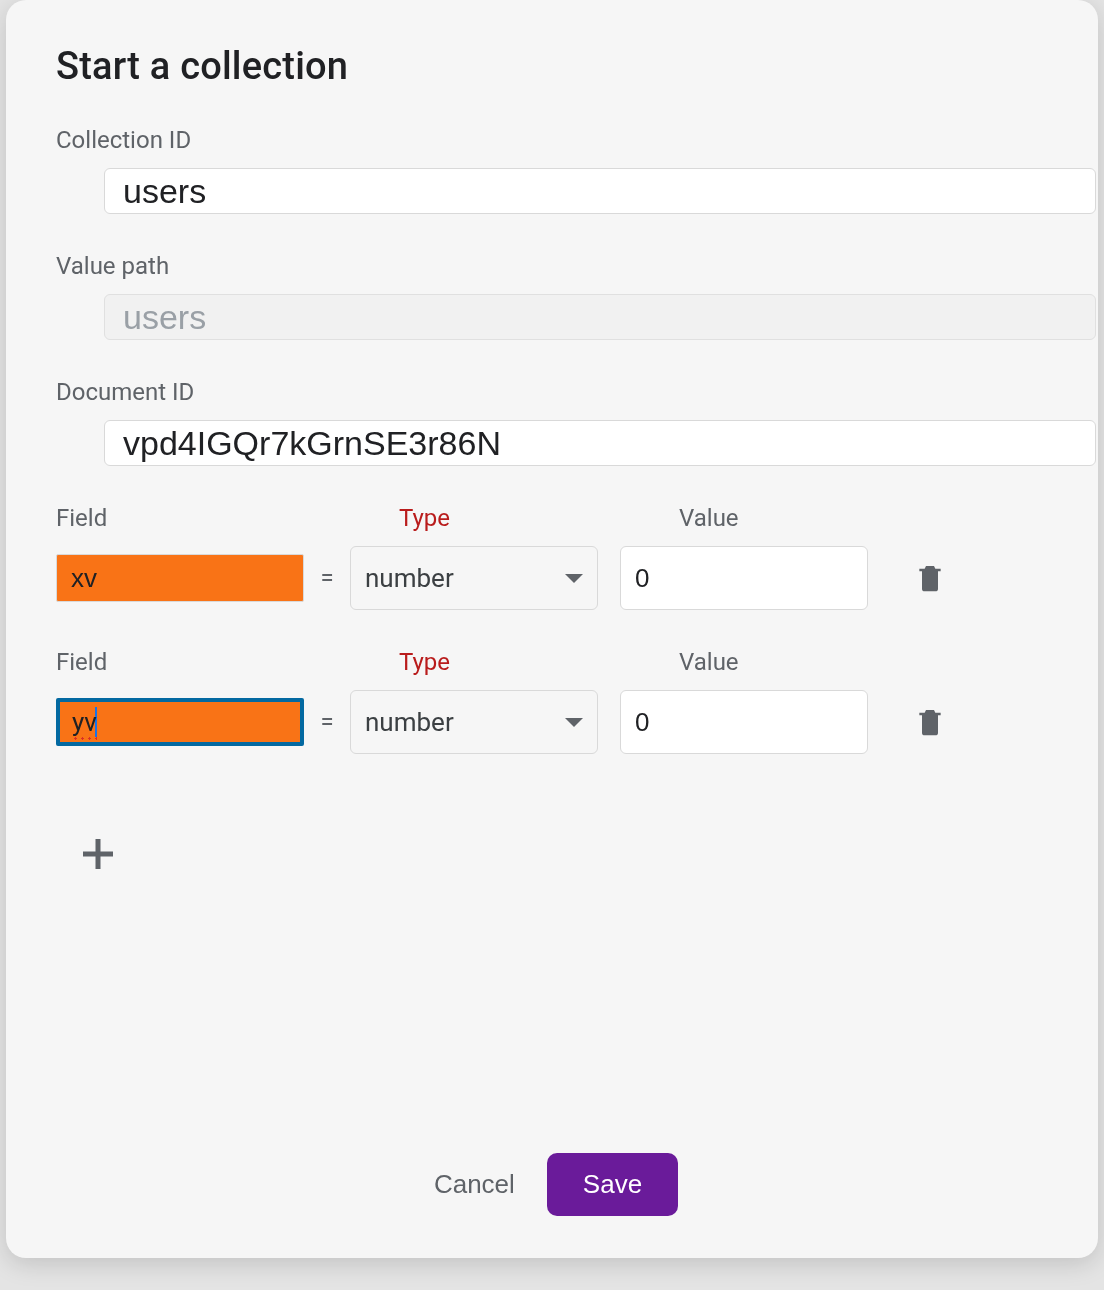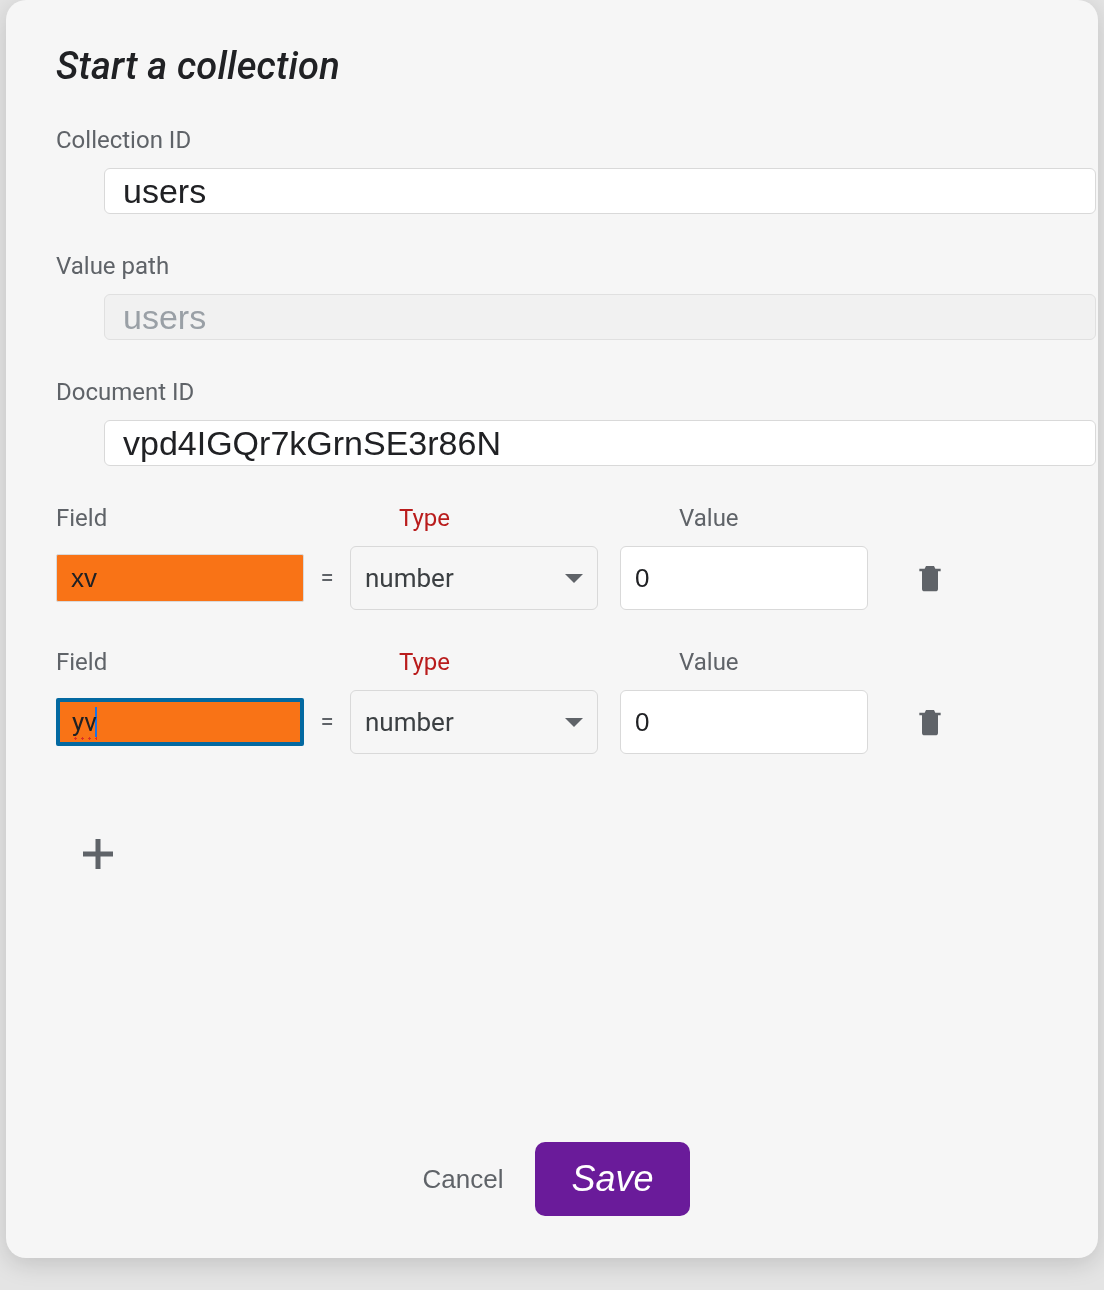--- a/index.html
+++ b/index.html
@@ -23,21 +23,20 @@
       padding: 44px 50px 0 50px;
       display: flex;
       flex-direction: column;
     }
     .dialog-title {
       font-size: 38px;
       font-weight: 500;
       color: #202124;
       margin-bottom: 38px;
       letter-spacing: 0.2px;
-      font-style: italic;
     }
     .form-label {
       font-size: 24px;
       color: #5f6368;
       margin-bottom: 14px;
       display: block;
     }
     .text-input {
       width: 100%;
       height: 46px;
@@ -169,25 +168,24 @@
       font-size: 26px;
       color: #5f6368;
       cursor: pointer;
       padding: 10px 8px;
     }
     .btn-primary {
       background: #6a1b9a;
       border: none;
       border-radius: 10px;
       color: #ffffff;
-      font-size: 36px;
+      font-size: 26px;
       font-weight: 500;
       padding: 16px 36px;
       cursor: pointer;
-      font-style: italic;
     }
     .typo-underline {
       position: relative;
       display: inline-block;
     }
     .typo-underline::after {
       content: "";
       position: absolute;
       left: 0; right: 0; bottom: -3px;
       height: 3px;

